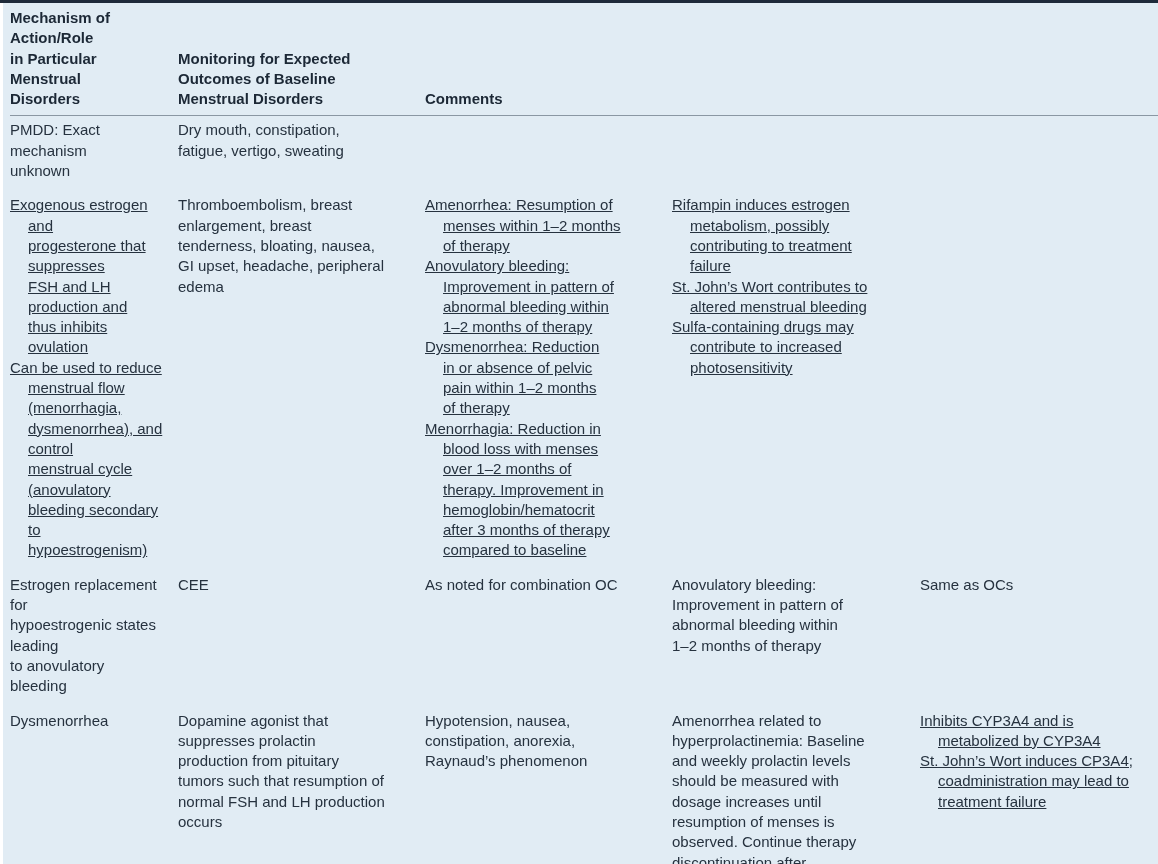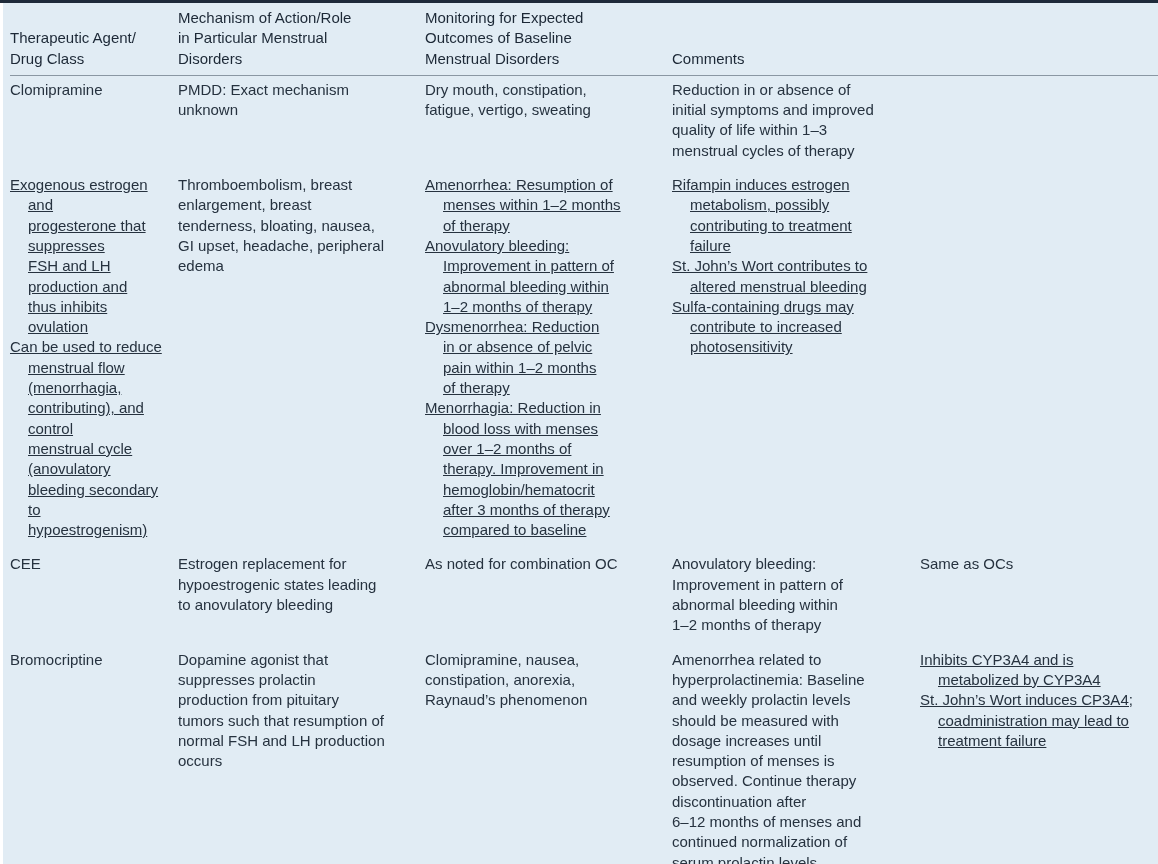--- a/index.html
+++ b/index.html
@@ -32,21 +32,21 @@
     display:grid;
     grid-template-columns:168px 247px 247px 248px 238px;
   }
   .header-row{
     align-items:end;
     padding-top:5px;
     padding-bottom:6px;
     border-bottom:1px solid var(--header-rule);
   }
   .header-cell{
-    font-weight:400;
+    font-weight:700;
     font-size:15px;
     line-height:20.3px;
     color:var(--header-text);
     white-space:pre-line;
     padding-right:10px;
   }
   .table-body{
     padding-top:4px;
   }
   .row{
@@ -67,60 +67,49 @@
     text-decoration:underline;
   }
 </style>
 </head>
 <body>
 
 <div class="top-rule"></div>
 
 <div class="panel">
   <div class="grid-row header-row">
-    <div class="header-cell">Therapeutic Agent/
-Drug Class</div>
     <div class="header-cell">Mechanism of Action/Role
 in Particular Menstrual
 Disorders</div>
     <div class="header-cell">Monitoring for Expected
 Outcomes of Baseline
 Menstrual Disorders</div>
     <div class="header-cell">Comments</div>
   </div>
   <div class="table-body">
       <div class="grid-row row">
         <div class="cell">
-          <p class="para">Clomipramine</p>
-        </div>
-        <div class="cell">
           <p class="para">PMDD: Exact mechanism
 unknown</p>
         </div>
         <div class="cell">
           <p class="para">Dry mouth, constipation,
 fatigue, vertigo, sweating</p>
-        </div>
-        <div class="cell">
-          <p class="para">Reduction in or absence of
-initial symptoms and improved
-quality of life within 1–3
-menstrual cycles of therapy</p>
         </div>
         <div class="cell"></div>
       </div>
       <div class="grid-row row">
         <div class="cell">
           <p class="para hang">Exogenous estrogen and
 progesterone that suppresses
 FSH and LH production and
 thus inhibits ovulation</p>
           <p class="para hang">Can be used to reduce
 menstrual flow (menorrhagia,
-contributing), and control
+dysmenorrhea), and control
 menstrual cycle (anovulatory
 bleeding secondary to
 hypoestrogenism)</p>
         </div>
         <div class="cell">
           <p class="para">Thromboembolism, breast
 enlargement, breast
 tenderness, bloating, nausea,
 GI upset, headache, peripheral
 edema</p>
@@ -152,54 +141,54 @@
 failure</p>
           <p class="para hang">St. John’s Wort contributes to
 altered menstrual bleeding</p>
           <p class="para hang">Sulfa-containing drugs may
 contribute to increased
 photosensitivity</p>
         </div>
       </div>
       <div class="grid-row row">
         <div class="cell">
-          <p class="para">CEE</p>
-        </div>
-        <div class="cell">
           <p class="para">Estrogen replacement for
 hypoestrogenic states leading
 to anovulatory bleeding</p>
+        </div>
+        <div class="cell">
+          <p class="para">CEE</p>
         </div>
         <div class="cell">
           <p class="para">As noted for combination OC</p>
         </div>
         <div class="cell">
           <p class="para">Anovulatory bleeding:
 Improvement in pattern of
 abnormal bleeding within
 1–2 months of therapy</p>
         </div>
         <div class="cell">
           <p class="para">Same as OCs</p>
         </div>
       </div>
       <div class="grid-row row">
         <div class="cell">
-          <p class="para">Bromocriptine</p>
+          <p class="para">Dysmenorrhea</p>
         </div>
         <div class="cell">
           <p class="para">Dopamine agonist that
 suppresses prolactin
 production from pituitary
 tumors such that resumption of
 normal FSH and LH production
 occurs</p>
         </div>
         <div class="cell">
-          <p class="para">Clomipramine, nausea,
+          <p class="para">Hypotension, nausea,
 constipation, anorexia,
 Raynaud’s phenomenon</p>
         </div>
         <div class="cell">
           <p class="para">Amenorrhea related to
 hyperprolactinemia: Baseline
 and weekly prolactin levels
 should be measured with
 dosage increases until
 resumption of menses is

